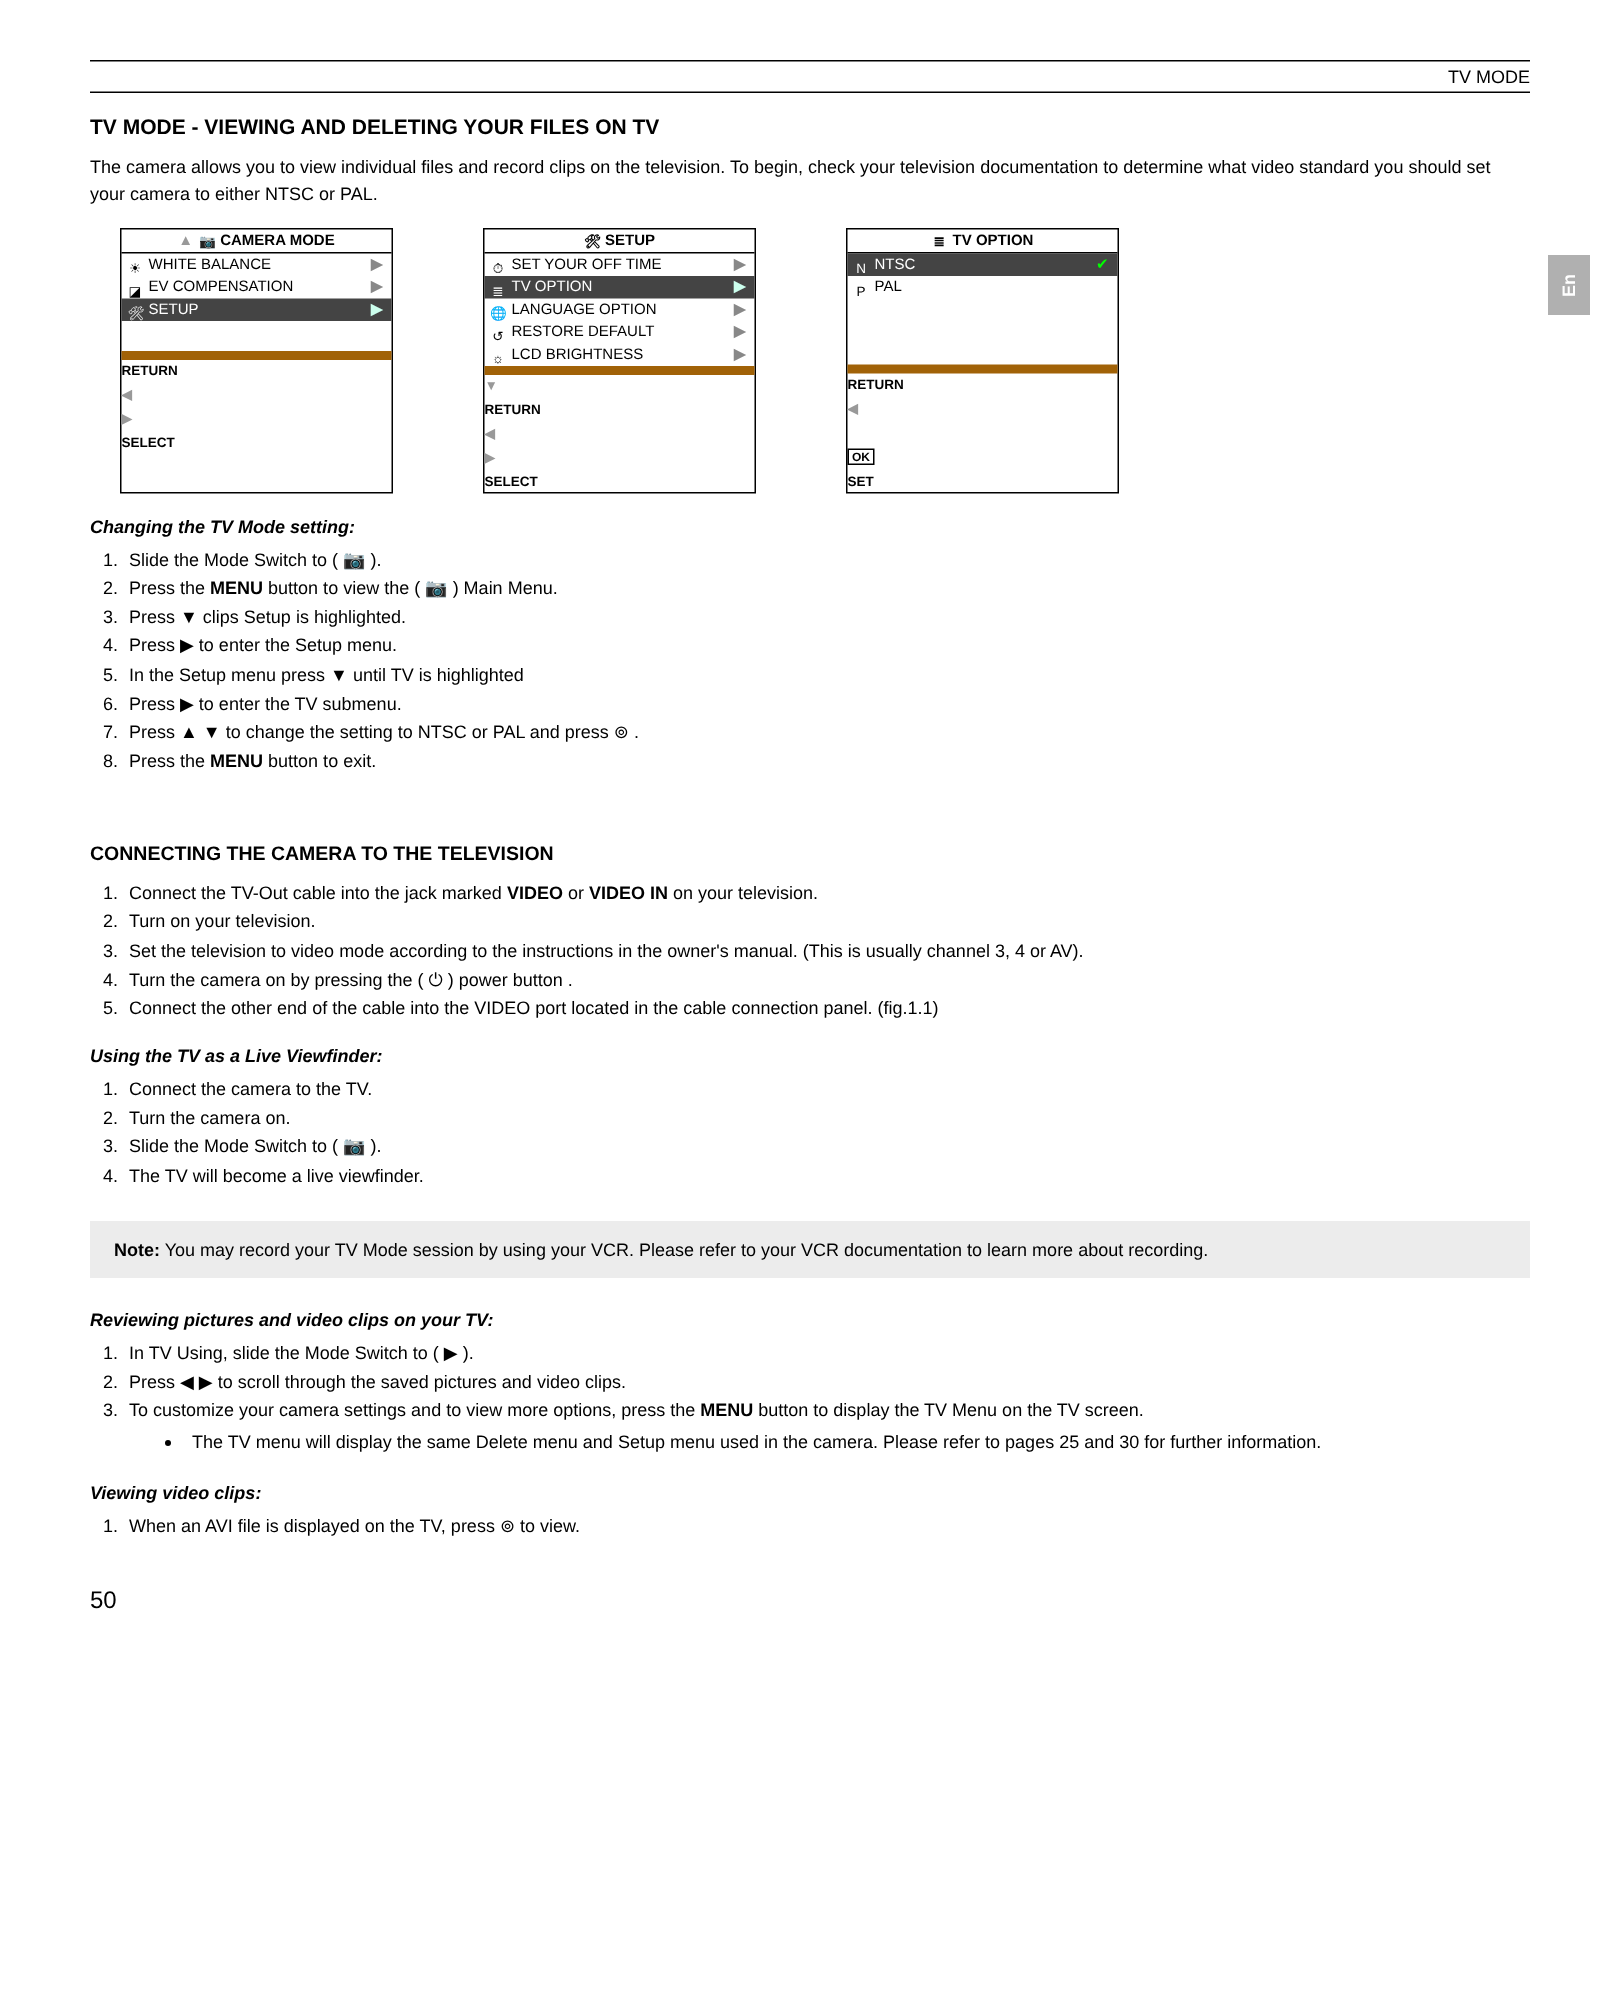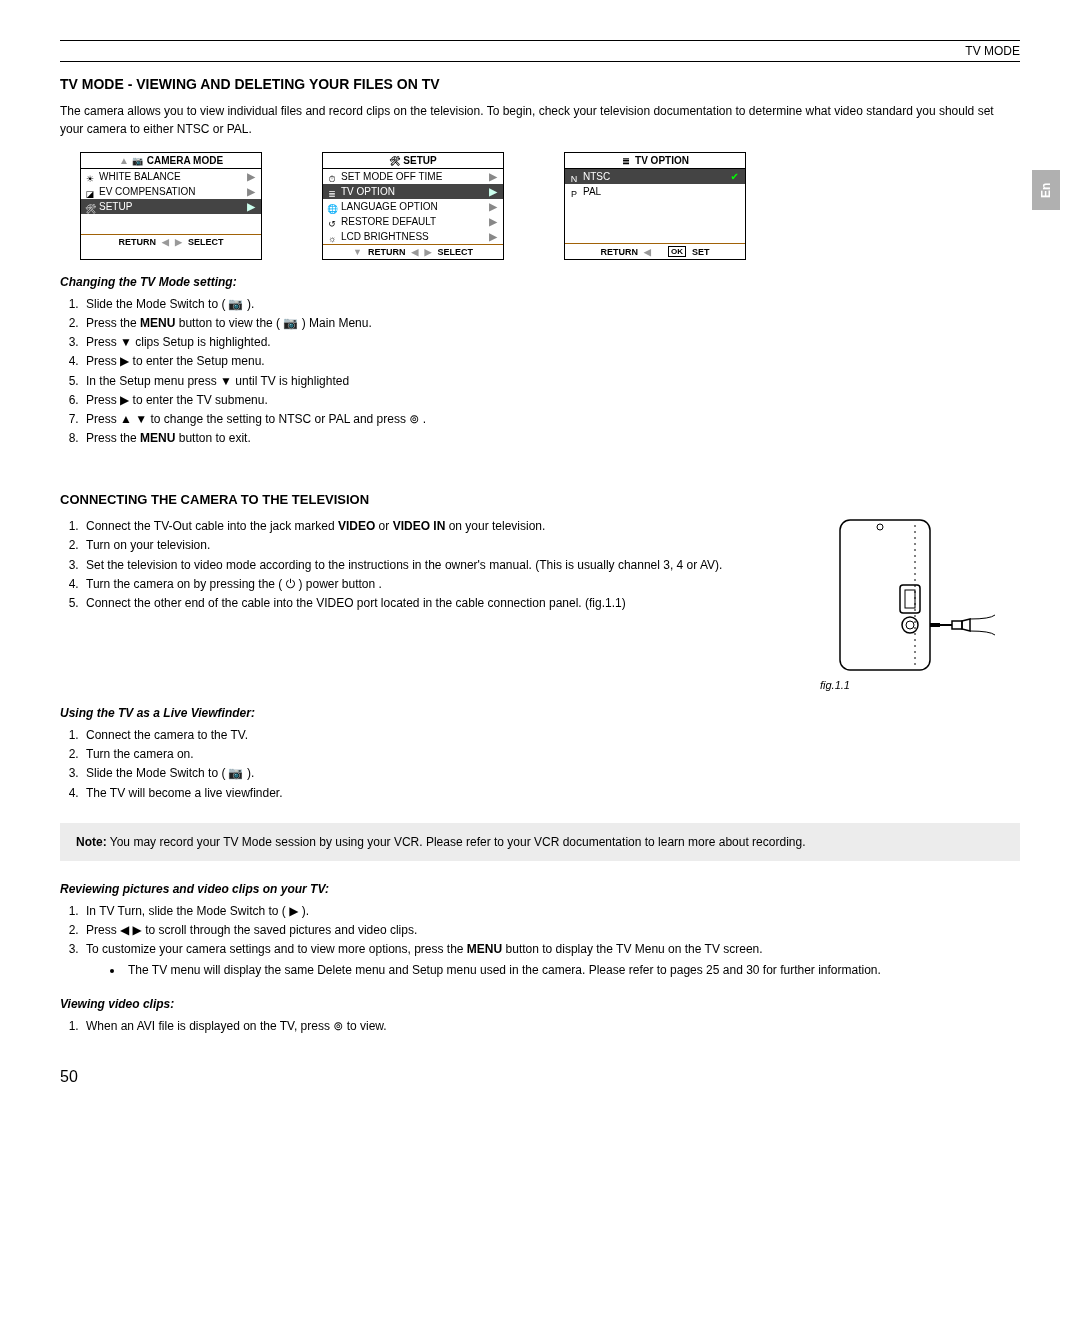--- a/index.html
+++ b/index.html
@@ -103,26 +103,27 @@
   .menu-row .lbl { display: flex; align-items: center; gap: 4px; }
   .menu-row.hl {
     background: #444;
     color: #fff;
   }
   .menu-row .arr { color: #888; font-weight: bold; }
   .menu-row.hl .arr { color: #cfe; }
   .menu-footer {
     display: flex;
     justify-content: center;
-    align-items: flex-end;
+    align-items: flex-start;
     gap: 6px;
     font-weight: bold;
     padding: 2px 0;
-    border-top: 1px solid #a16207;
+    border-top: 6px solid #a16207;
     font-size: 9px;
+    flex-direction: column;
   }
   .ftri { font-weight: bold; color:#999;}
   .ico {
     width: 10px; height: 10px; display:inline-block; text-align:center; font-size:9px;
   }
   .connect-block {
     display: flex;
     gap: 30px;
     align-items: flex-start;
   }
@@ -195,21 +196,21 @@
     </div>
 
     <div class="menu">
       <div class="menu-header">
         <span class="ico">🛠</span>
         <span>SETUP</span>
       </div>
       <div class="menu-row">
         <span class="lbl">
             <span class="ico">⏱</span>
-          <span>SET MODE OFF TIME</span>
+          <span>SET YOUR OFF TIME</span>
           </span>
         <span class="arr">▶</span>
       </div>
       <div class="menu-row hl">
         <span class="lbl">
             <span class="ico">≣</span>
           <span>TV OPTION</span>
           </span>
         <span class="arr">▶</span>
       </div>
@@ -311,38 +312,20 @@
           <span> or </span>
           <b>VIDEO IN</b>
           <span> on your television.</span>
         </li>
         <li>Turn on your television.</li>
         <li>Set the television to video mode according to the instructions in the owner's manual. (This is usually channel 3, 4 or AV).</li>
         <li>Turn the camera on by pressing the (  ⏻  ) power button .</li>
         <li>Connect the other end of the cable into the VIDEO port located in the cable connection panel. (fig.1.1)</li>
       </ol>
     </div>
-    <div class="fig">
-      <svg width="180" height="160" viewBox="0 0 180 160">
-        <rect x="20" y="5" width="90" height="150" rx="10" fill="none" stroke="#000" stroke-width="1.5"></rect>
-        <circle cx="60" cy="12" r="3" fill="none" stroke="#000"></circle>
-        <line x1="95" y1="10" x2="95" y2="150" stroke="#000" stroke-dasharray="2,4"></line>
-        <rect x="80" y="70" width="20" height="28" rx="3" fill="none" stroke="#000" stroke-width="1.5"></rect>
-        <rect x="85" y="75" width="10" height="18" fill="none" stroke="#000"></rect>
-        <circle cx="90" cy="110" r="8" fill="none" stroke="#000" stroke-width="1.5"></circle>
-        <circle cx="90" cy="110" r="4" fill="none" stroke="#000"></circle>
-
-        <rect x="132" y="106" width="10" height="8" fill="none" stroke="#000" stroke-width="1.5"></rect>
-        <line x1="120" y1="110" x2="132" y2="110" stroke="#000" stroke-width="2"></line>
-        <line x1="110" y1="110" x2="120" y2="110" stroke="#000" stroke-width="4"></line>
-        <path d="M142 106 L150 104 L150 116 L142 114 Z" fill="none" stroke="#000" stroke-width="1.5"></path>
-        <path d="M150 104 Q170 104 175 100 M150 116 Q170 116 175 120" fill="none" stroke="#000"></path>
-      </svg>
-      <div class="fig-cap">fig.1.1</div>
-    </div>
   </div>
 
   <p class="subhead">Using the TV as a Live Viewfinder:</p>
   <ol>
     <li>Connect the camera to the TV.</li>
     <li>Turn the camera on.</li>
     <li>
       <span>Slide the Mode Switch to ( </span>
       <span class="glyph">📷</span>
       <span> ).</span>
@@ -351,21 +334,21 @@
   </ol>
 
   <div class="note-box">
     <b>Note:</b>
     <span> You may record your TV Mode session by using your VCR.  Please refer to your VCR documentation to learn more about recording.</span>
   </div>
 
   <p class="subhead">Reviewing pictures and video clips on your TV:</p>
   <ol>
     <li>
-      <span>In TV Turn, slide the Mode Switch to ( </span>
+      <span>In TV Using, slide the Mode Switch to ( </span>
       <span class="glyph">▶</span>
       <span> ).</span>
     </li>
     <li>Press  ◀ ▶  to scroll through the saved pictures and video clips.</li>
     <li>
       <span>To customize your camera settings and to view more options, press the </span>
       <b>MENU</b>
       <span> button to display the TV Menu on the TV screen.</span>
       <ul class="sub">
         <li>The TV menu will display the same Delete menu and Setup menu used in the camera. Please refer to pages 25 and 30 for further information.</li>

